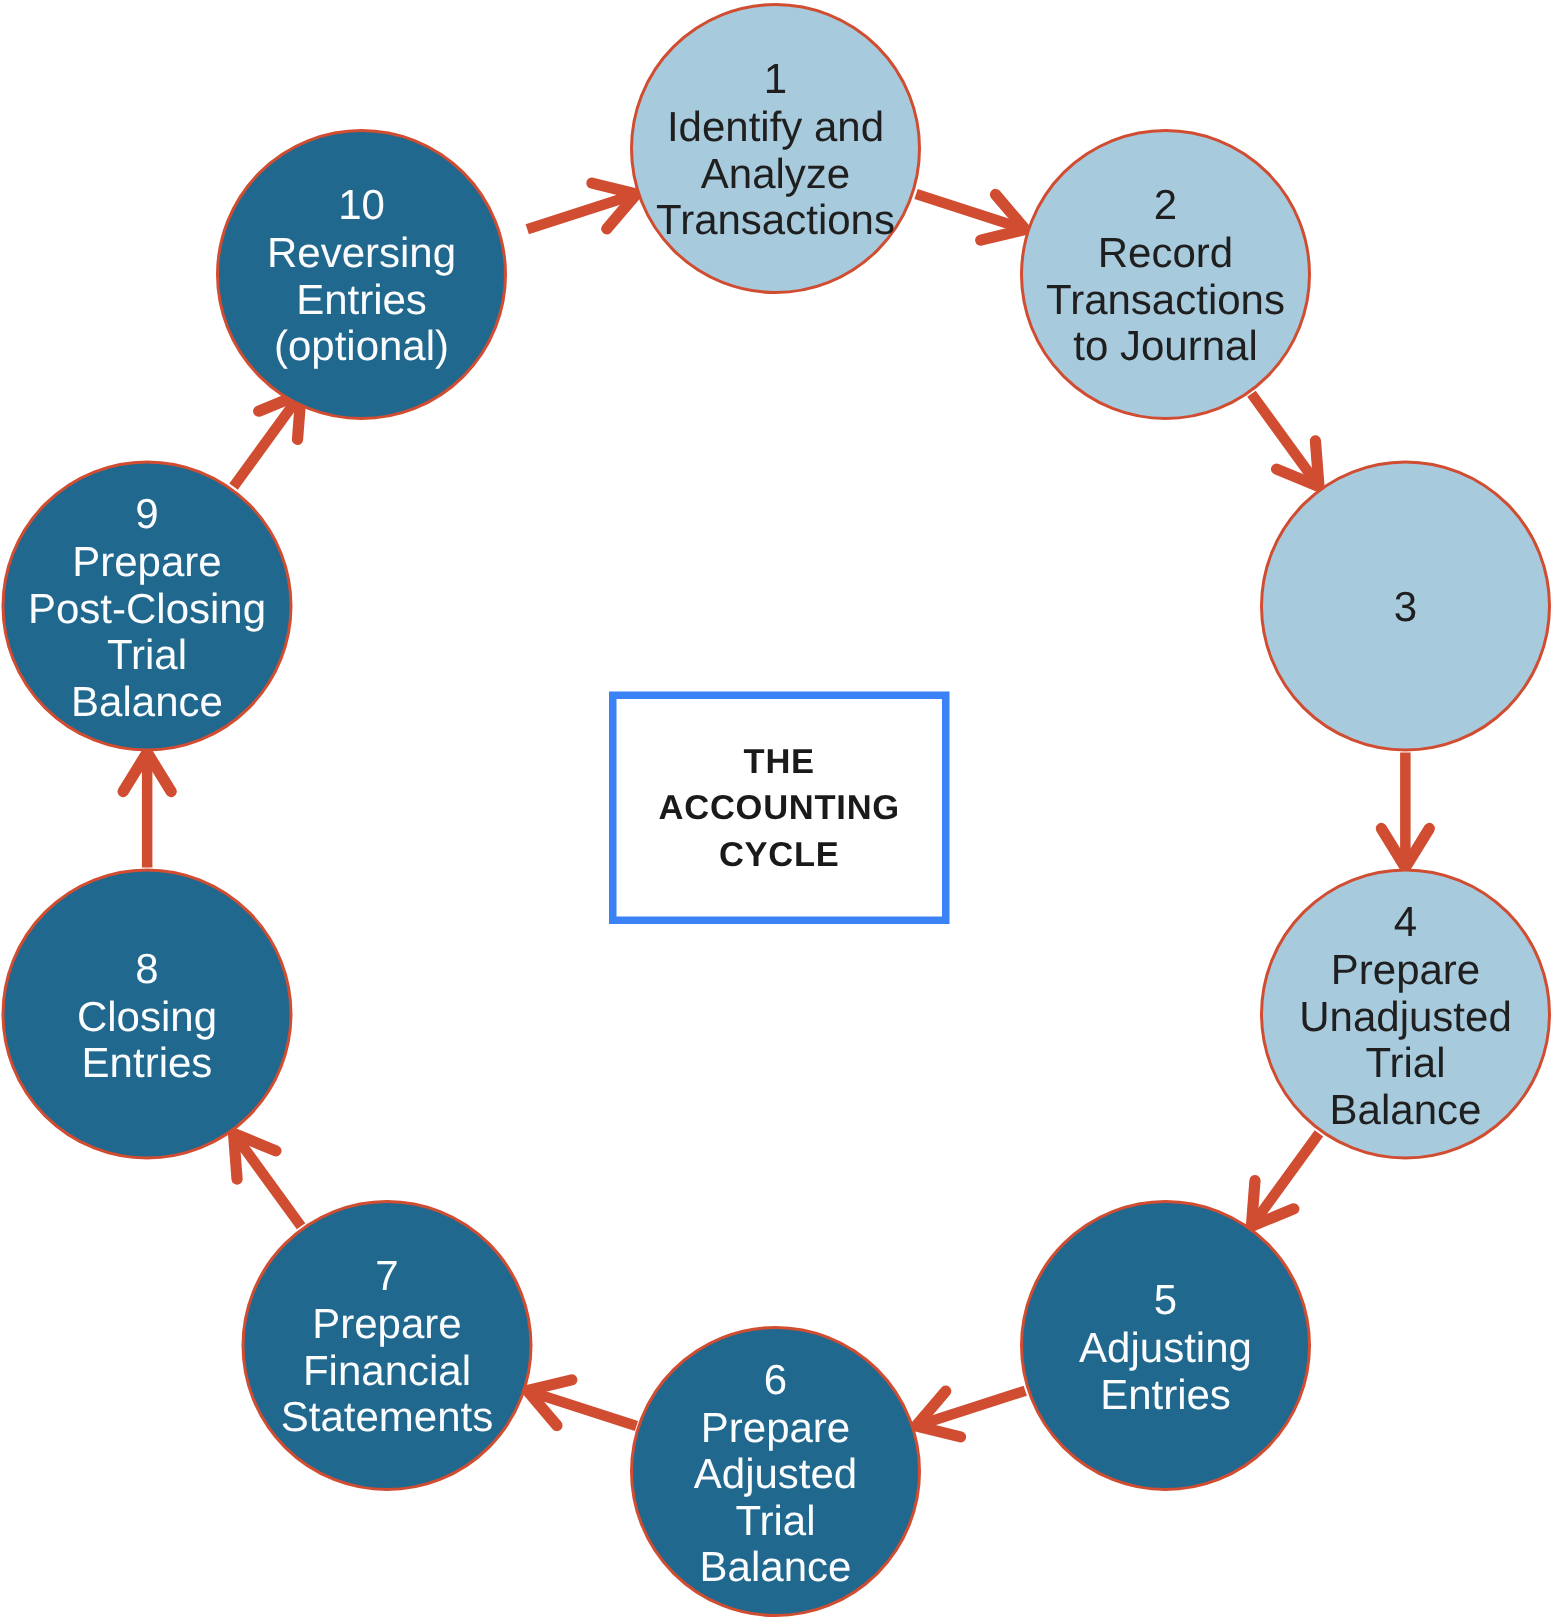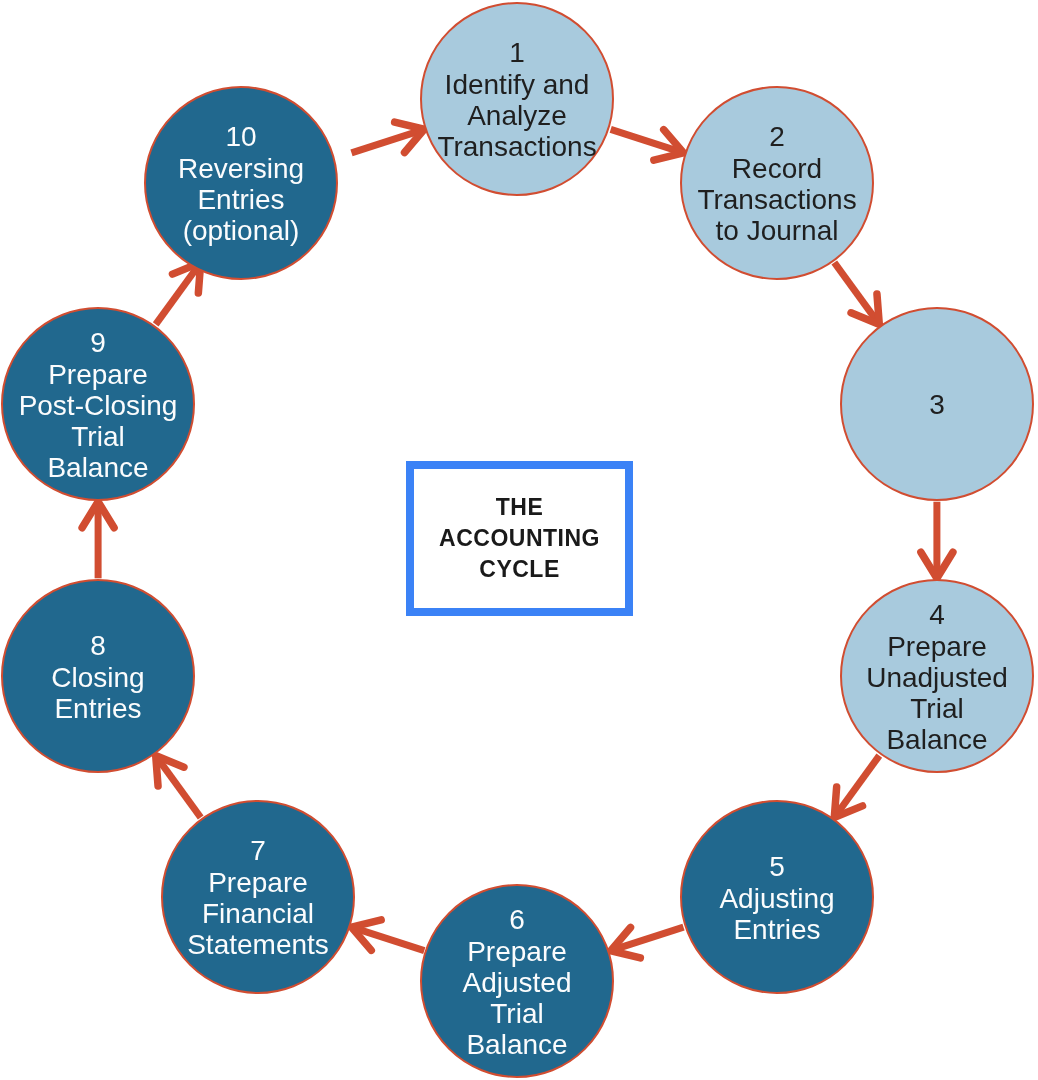--- a/index.html
+++ b/index.html
@@ -42,21 +42,21 @@
     white-space: pre-line;
     display: block;
   }
   .title-box {
     position: absolute;
     left: 406px;
     top: 461px;
     width: 227px;
     height: 155px;
     background: #ffffff;
-    border: 8px solid #3b82f6;
+    border: 5px solid #3b82f6;
     display: flex;
     align-items: center;
     justify-content: center;
     text-align: center;
   }
   .title-text {
     font-size: 23px;
     line-height: 31px;
     font-weight: bold;
     letter-spacing: 0.5px;

